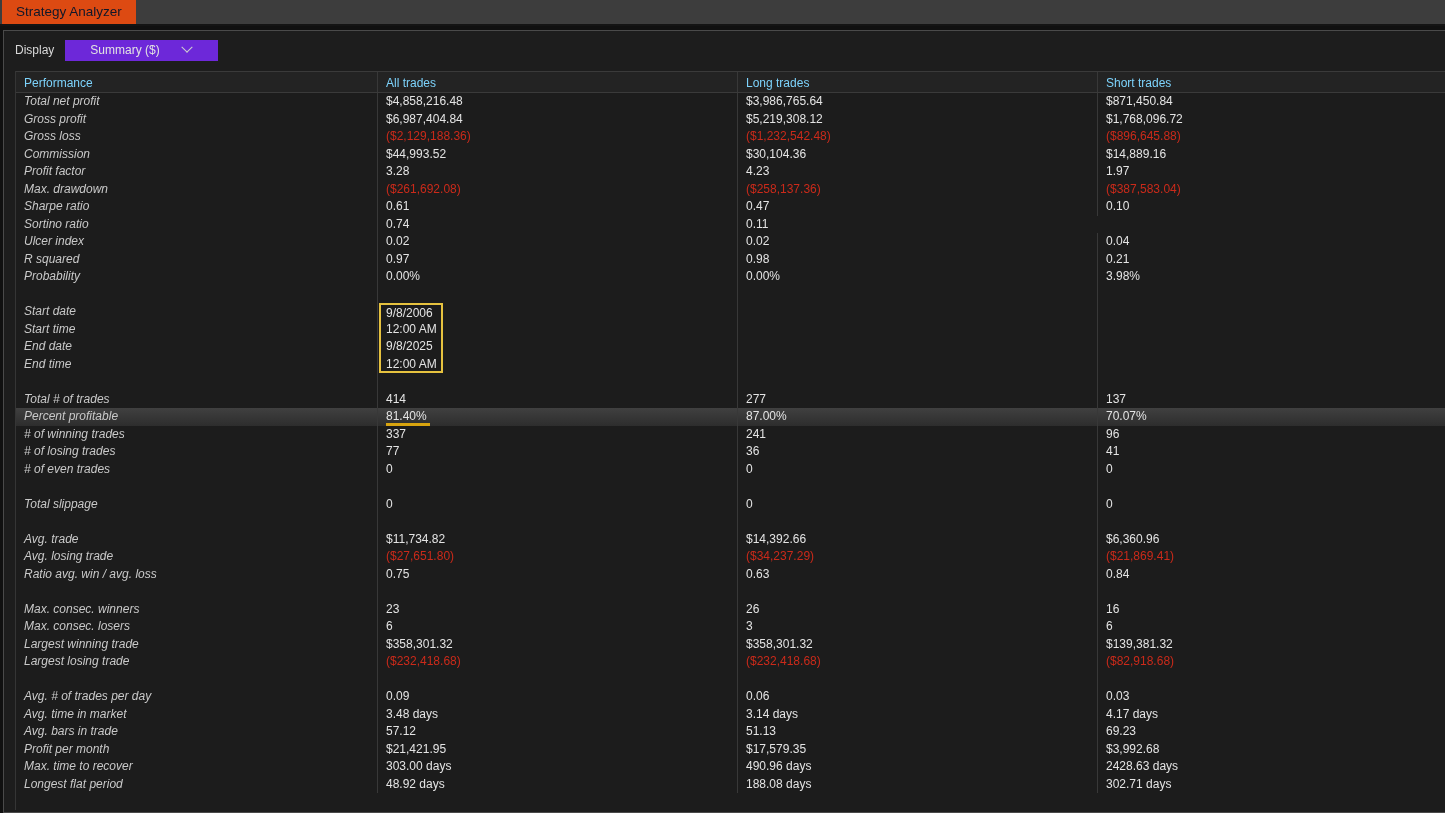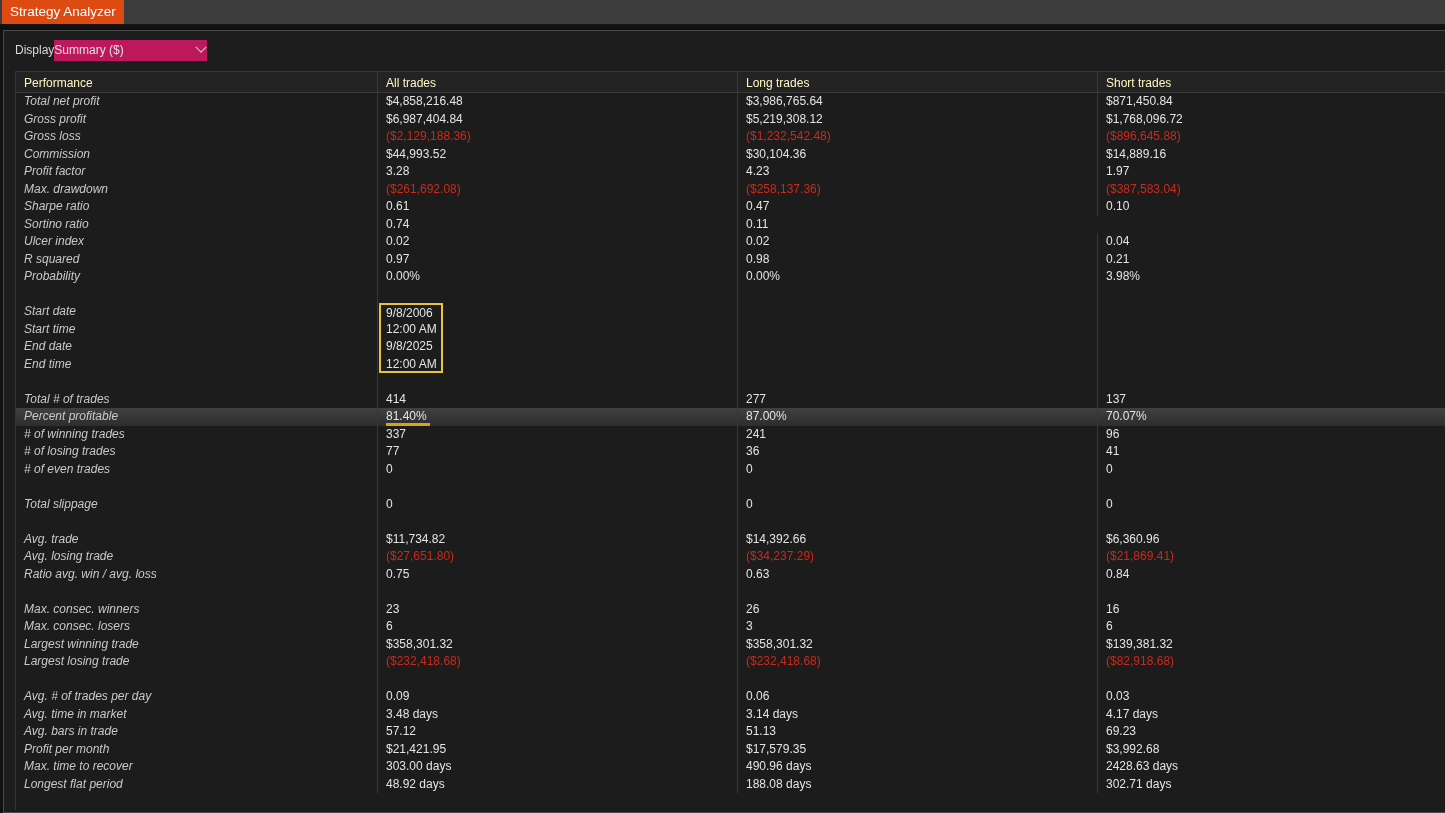--- a/index.html
+++ b/index.html
@@ -10,57 +10,57 @@
     font-family:"Liberation Sans","DejaVu Sans",sans-serif;
     -webkit-font-smoothing:antialiased;
   }
   
   .tabbar{
     position:absolute;top:0;left:0;right:0;height:24px;
     background:#3d3d3d;border-bottom:2px solid #141414;
   }
   .tab{
     position:absolute;left:2px;top:0;height:24px;line-height:24px;
-    padding:0 8px;background:var(--accent,#dd4a12);color:#ffffff;
+    padding:0 14px;background:var(--accent,#dd4a12);color:#0f172a;
     font-size:13.5px;white-space:nowrap;cursor:default;
   }
   
   .panel{
     position:absolute;left:3px;top:30px;right:0;bottom:0;
     background:#1d1d1d;border:1px solid #4a4a4a;border-right:none;
     box-sizing:border-box;
   }
   
   .toolbar{
     position:absolute;left:0;top:0;right:0;height:38px;
     display:flex;align-items:center;padding-left:11px;box-sizing:border-box;
   }
   .display-label{color:#d8d8d8;font-size:12px;}
   .dropdown{
-    width:153px;height:21px;background:#be185d;
+    margin-left:11px;width:153px;height:21px;background:#6d28d9;
     color:#e2e2e2;font-size:12px;display:flex;align-items:center;
-    padding:0 0;box-sizing:border-box;cursor:default;
+    padding:0 25px;box-sizing:border-box;cursor:default;
   }
   .dropdown .val{flex:1;white-space:nowrap;overflow:hidden;}
   .chev{
     width:7px;height:7px;border-right:1.6px solid #cfcfcf;border-bottom:1.6px solid #cfcfcf;
     transform:rotate(45deg) translate(-2px,-2px);margin-right:2px;
   }
   
   .grid{
     position:absolute;left:11px;top:40px;right:0;bottom:2px;
     background:#1c1c1c;border-left:1px solid #353535;box-sizing:border-box;
     overflow:hidden;
   }
   .hrow,.trow{display:flex;width:100%;}
   .hrow{
     height:22px;line-height:22px;background:#232323;
     border-top:1px solid #3a3a3a;border-bottom:1px solid #3a3a3a;box-sizing:border-box;
   }
-  .hcell{color:#fef9c3;font-size:12px;}
+  .hcell{color:#7dd3fc;font-size:12px;}
   .trow{height:17.5px;line-height:17.5px;}
   .cell,.hcell{
     padding-left:8px;box-sizing:border-box;white-space:nowrap;overflow:hidden;
     font-size:12px;
   }
   .c0{width:361px;}
   .c1,.c2{width:360px;border-left:1px solid #383838;}
   .c3{flex:1;border-left:1px solid #383838;}
   .cell.c0{color:#c9c9c9;font-style:italic;}
   .cell{color:#e4e4e4;}

